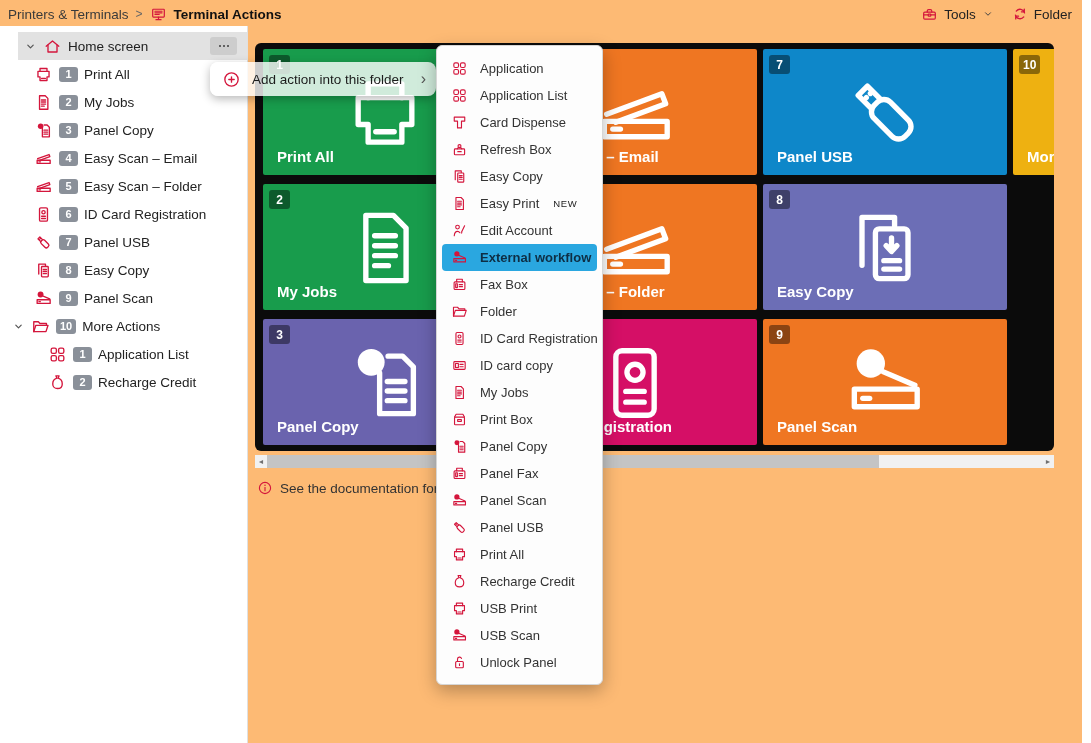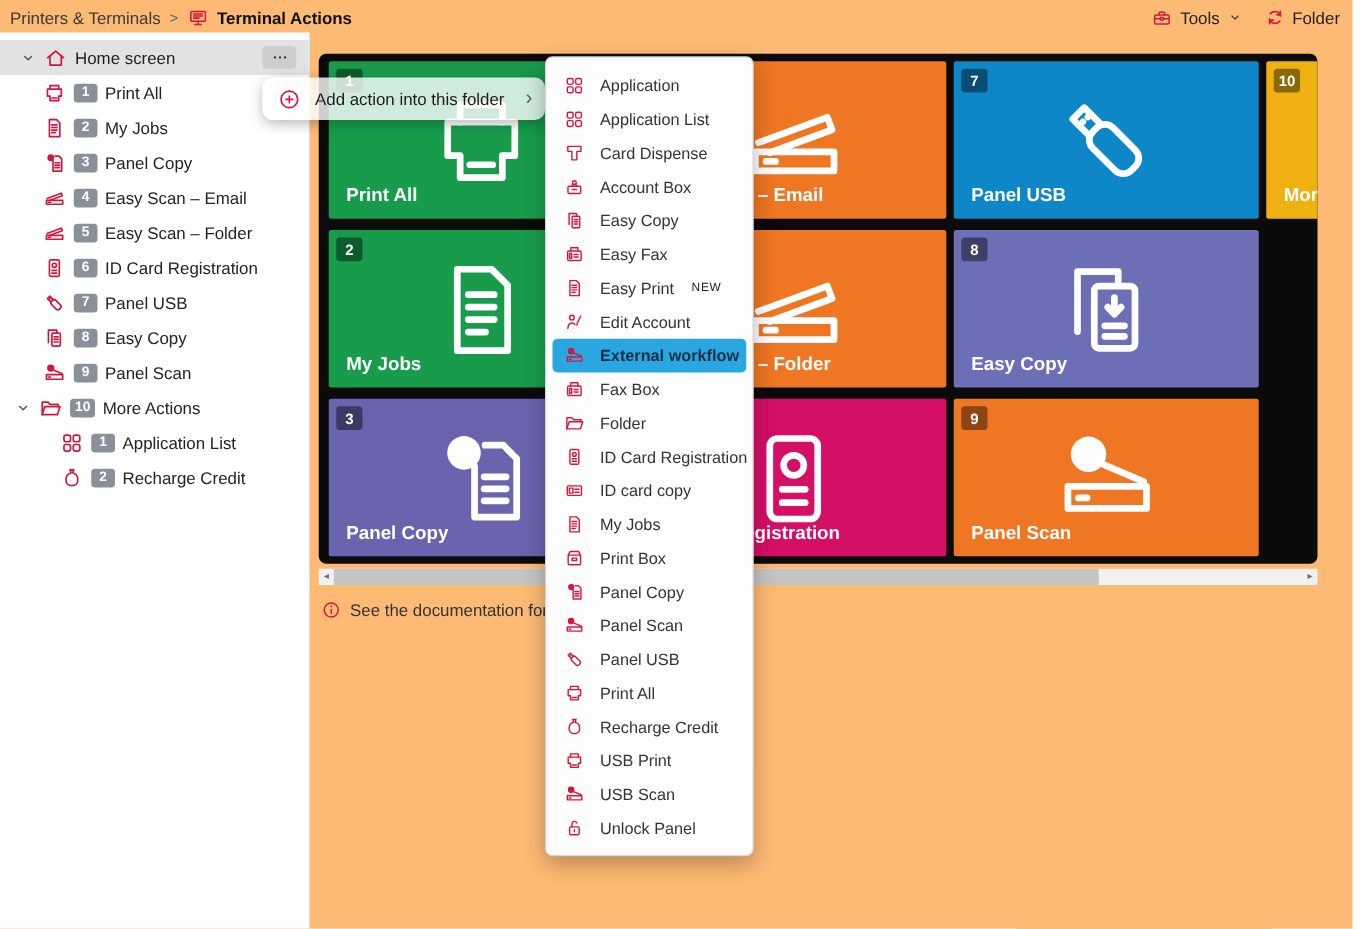--- a/index.html
+++ b/index.html
@@ -118,21 +118,21 @@
               </g>
             </svg>
           </span>
         <span>Folder</span>
       </div>
     </div>
   </div>
 
   <div class="sidebar">
     <div id="sidebar-list">
-        <div class="srow sel" style="padding-left: 16px;">
+        <div class="srow sel" style="padding-left: 6px; margin-left: 18px;">
           <span class="tree-chev">
             <svg class="ic" viewBox="0 0 24 24" width="13" height="13">
               <g fill="none" stroke="currentColor" stroke-width="2.2" stroke-linecap="round" stroke-linejoin="round">
                 <path d="M7 9.5l5 5 5-5"></path>
               </g>
             </svg>
           </span>
           <span class="accent" style="display:flex">
             <svg class="ic" viewBox="0 0 24 24" width="19" height="19">
               <g fill="none" stroke="currentColor" stroke-width="1.7" stroke-linecap="round" stroke-linejoin="round">
@@ -519,240 +519,240 @@
         <span class="micon accent">
           <svg class="ic" viewBox="0 0 24 24" width="17" height="17">
             <g fill="none" stroke="currentColor" stroke-width="1.6" stroke-linecap="round" stroke-linejoin="round">
               <circle cx="12" cy="7.2" r="2.1"></circle>
               <path d="M8.9 11.2c.4-1.5 1.6-2.3 3.1-2.3s2.7.8 3.1 2.3"></path>
               <rect x="4.8" y="11.2" width="14.4" height="8.2" rx="1.2"></rect>
               <path d="M9.6 15h4.8"></path>
             </g>
           </svg>
         </span>
-        <span>Account Box</span>
+        <span>Refresh Box</span>
       </div>
       <div class="mitem">
         <span class="micon accent">
           <svg class="ic" viewBox="0 0 24 24" width="17" height="17">
             <g fill="none" stroke="currentColor" stroke-width="1.6" stroke-linecap="round" stroke-linejoin="round">
               <path d="M6 16.5V4h8.5v2.2"></path>
               <rect x="9.5" y="7" width="8.5" height="13" rx="1"></rect>
               <path d="M11.7 10.7h4.1M11.7 13.3h4.1M11.7 15.9h4.1"></path>
             </g>
           </svg>
         </span>
         <span>Easy Copy</span>
+      </div>
+      <div class="mitem">
+        <span class="micon accent">
+          <svg class="ic" viewBox="0 0 24 24" width="17" height="17">
+            <g fill="none" stroke="currentColor" stroke-width="1.6" stroke-linecap="round" stroke-linejoin="round">
+              <path d="M7 3.5h7.2l3.3 3.3v13.7H7z"></path>
+              <path d="M9.3 8.8h5.4M9.3 11.4h5.4M9.3 14h5.4M9.3 16.6h3.6"></path>
+            </g>
+          </svg>
+        </span>
+        <span>Easy Print</span>
+        <span class="mtag">NEW</span>
+      </div>
+      <div class="mitem">
+        <span class="micon accent">
+          <svg class="ic" viewBox="0 0 24 24" width="17" height="17">
+            <g fill="none" stroke="currentColor" stroke-width="1.6" stroke-linecap="round" stroke-linejoin="round">
+              <circle cx="9.2" cy="7.2" r="2.6"></circle>
+              <path d="M4.6 19.4c.3-4 2.1-6.2 4.6-6.2 1.5 0 2.6.7 3.4 1.9"></path>
+              <path d="M14.8 14.4l4.4-9"></path>
+              <path d="M14.1 16.8l.7-2.4 1.7.9z" fill="currentColor" stroke="none"></path>
+            </g>
+          </svg>
+        </span>
+        <span>Edit Account</span>
+      </div>
+      <div class="mitem sel" style="background: rgb(42, 167, 224);">
+        <span class="micon accent">
+          <svg class="ic" viewBox="0 0 24 24" width="17" height="17">
+            <g fill="none" stroke="currentColor" stroke-width="1.6" stroke-linecap="round" stroke-linejoin="round">
+              <circle cx="8.3" cy="6.9" r="3.7" fill="currentColor" stroke="none"></circle>
+              <path d="M11.6 9.1l8.2 3.5"></path>
+              <path d="M4 13.6h16.4v4.6H4z"></path>
+              <path d="M6.2 16h1.8"></path>
+            </g>
+          </svg>
+        </span>
+        <span>External workflow</span>
       </div>
       <div class="mitem">
         <span class="micon accent">
           <svg class="ic" viewBox="0 0 24 24" width="17" height="17">
             <g fill="none" stroke="currentColor" stroke-width="1.6" stroke-linecap="round" stroke-linejoin="round">
               <rect x="4.4" y="8.2" width="15.2" height="10.8" rx="1.4"></rect>
               <path d="M8 8.2V4.6h8v3.6"></path>
               <rect x="6.6" y="11" width="2.4" height="5.4"></rect>
               <path d="M11.6 12.2h4.6M11.6 15h4.6"></path>
             </g>
           </svg>
         </span>
-        <span>Easy Fax</span>
+        <span>Fax Box</span>
+      </div>
+      <div class="mitem">
+        <span class="micon accent">
+          <svg class="ic" viewBox="0 0 24 24" width="17" height="17">
+            <g fill="none" stroke="currentColor" stroke-width="1.6" stroke-linecap="round" stroke-linejoin="round">
+              <path d="M3.5 18.5V6h5.8l2 2.2h8.2v2.3"></path>
+              <path d="M3.5 18.5l2.6-8h15.4l-2.6 8z"></path>
+            </g>
+          </svg>
+        </span>
+        <span>Folder</span>
+      </div>
+      <div class="mitem">
+        <span class="micon accent">
+          <svg class="ic" viewBox="0 0 24 24" width="17" height="17">
+            <g fill="none" stroke="currentColor" stroke-width="1.6" stroke-linecap="round" stroke-linejoin="round">
+              <rect x="7" y="3.6" width="10" height="16.8" rx="1.6"></rect>
+              <circle cx="12" cy="9.2" r="2.1"></circle>
+              <path d="M9.6 14.2h4.8M9.6 17h4.8"></path>
+            </g>
+          </svg>
+        </span>
+        <span>ID Card Registration</span>
+      </div>
+      <div class="mitem">
+        <span class="micon accent">
+          <svg class="ic" viewBox="0 0 24 24" width="17" height="17">
+            <g fill="none" stroke="currentColor" stroke-width="1.6" stroke-linecap="round" stroke-linejoin="round">
+              <rect x="4" y="6.6" width="16" height="10.8" rx="1.2"></rect>
+              <rect x="6.4" y="9.2" width="4" height="5.6"></rect>
+              <path d="M12.6 10.4h4.6M12.6 13.8h4.6"></path>
+            </g>
+          </svg>
+        </span>
+        <span>ID card copy</span>
       </div>
       <div class="mitem">
         <span class="micon accent">
           <svg class="ic" viewBox="0 0 24 24" width="17" height="17">
             <g fill="none" stroke="currentColor" stroke-width="1.6" stroke-linecap="round" stroke-linejoin="round">
               <path d="M7 3.5h7.2l3.3 3.3v13.7H7z"></path>
               <path d="M9.3 8.8h5.4M9.3 11.4h5.4M9.3 14h5.4M9.3 16.6h3.6"></path>
             </g>
           </svg>
         </span>
-        <span>Easy Print</span>
-        <span class="mtag">NEW</span>
-      </div>
-      <div class="mitem">
-        <span class="micon accent">
-          <svg class="ic" viewBox="0 0 24 24" width="17" height="17">
-            <g fill="none" stroke="currentColor" stroke-width="1.6" stroke-linecap="round" stroke-linejoin="round">
-              <circle cx="9.2" cy="7.2" r="2.6"></circle>
-              <path d="M4.6 19.4c.3-4 2.1-6.2 4.6-6.2 1.5 0 2.6.7 3.4 1.9"></path>
-              <path d="M14.8 14.4l4.4-9"></path>
-              <path d="M14.1 16.8l.7-2.4 1.7.9z" fill="currentColor" stroke="none"></path>
-            </g>
-          </svg>
-        </span>
-        <span>Edit Account</span>
-      </div>
-      <div class="mitem sel" style="background: rgb(42, 167, 224);">
+        <span>My Jobs</span>
+      </div>
+      <div class="mitem">
+        <span class="micon accent">
+          <svg class="ic" viewBox="0 0 24 24" width="17" height="17">
+            <g fill="none" stroke="currentColor" stroke-width="1.6" stroke-linecap="round" stroke-linejoin="round">
+              <path d="M5 8.6 7.2 4.6h9.6l2.2 4"></path>
+              <rect x="5" y="8.6" width="14" height="10.8" rx="1.2"></rect>
+              <path d="M9.4 12h5.2v2.6H9.4z"></path>
+            </g>
+          </svg>
+        </span>
+        <span>Print Box</span>
+      </div>
+      <div class="mitem">
+        <span class="micon accent">
+          <svg class="ic" viewBox="0 0 24 24" width="17" height="17">
+            <g fill="none" stroke="currentColor" stroke-width="1.6" stroke-linecap="round" stroke-linejoin="round">
+              <circle cx="8.4" cy="6.6" r="3.5" fill="currentColor" stroke="none"></circle>
+              <path d="M12.8 5h3.8l2.8 2.8V20h-8.8V9.4"></path>
+              <path d="M12.6 11.6h4.6M12.6 14.1h4.6M12.6 16.6h4.6"></path>
+            </g>
+          </svg>
+        </span>
+        <span>Panel Copy</span>
+      </div>
+      <div class="mitem">
+        <span class="micon accent">
+          <svg class="ic" viewBox="0 0 24 24" width="17" height="17">
+            <g fill="none" stroke="currentColor" stroke-width="1.6" stroke-linecap="round" stroke-linejoin="round">
+              <rect x="4.4" y="8.2" width="15.2" height="10.8" rx="1.4"></rect>
+              <path d="M8 8.2V4.6h8v3.6"></path>
+              <rect x="6.6" y="11" width="2.4" height="5.4"></rect>
+              <path d="M11.6 12.2h4.6M11.6 15h4.6"></path>
+            </g>
+          </svg>
+        </span>
+        <span>Panel Fax</span>
+      </div>
+      <div class="mitem">
         <span class="micon accent">
           <svg class="ic" viewBox="0 0 24 24" width="17" height="17">
             <g fill="none" stroke="currentColor" stroke-width="1.6" stroke-linecap="round" stroke-linejoin="round">
               <circle cx="8.3" cy="6.9" r="3.7" fill="currentColor" stroke="none"></circle>
               <path d="M11.6 9.1l8.2 3.5"></path>
               <path d="M4 13.6h16.4v4.6H4z"></path>
               <path d="M6.2 16h1.8"></path>
             </g>
           </svg>
         </span>
-        <span>External workflow</span>
-      </div>
-      <div class="mitem">
-        <span class="micon accent">
-          <svg class="ic" viewBox="0 0 24 24" width="17" height="17">
-            <g fill="none" stroke="currentColor" stroke-width="1.6" stroke-linecap="round" stroke-linejoin="round">
-              <rect x="4.4" y="8.2" width="15.2" height="10.8" rx="1.4"></rect>
-              <path d="M8 8.2V4.6h8v3.6"></path>
-              <rect x="6.6" y="11" width="2.4" height="5.4"></rect>
-              <path d="M11.6 12.2h4.6M11.6 15h4.6"></path>
-            </g>
-          </svg>
-        </span>
-        <span>Fax Box</span>
-      </div>
-      <div class="mitem">
-        <span class="micon accent">
-          <svg class="ic" viewBox="0 0 24 24" width="17" height="17">
-            <g fill="none" stroke="currentColor" stroke-width="1.6" stroke-linecap="round" stroke-linejoin="round">
-              <path d="M3.5 18.5V6h5.8l2 2.2h8.2v2.3"></path>
-              <path d="M3.5 18.5l2.6-8h15.4l-2.6 8z"></path>
-            </g>
-          </svg>
-        </span>
-        <span>Folder</span>
-      </div>
-      <div class="mitem">
-        <span class="micon accent">
-          <svg class="ic" viewBox="0 0 24 24" width="17" height="17">
-            <g fill="none" stroke="currentColor" stroke-width="1.6" stroke-linecap="round" stroke-linejoin="round">
-              <rect x="7" y="3.6" width="10" height="16.8" rx="1.6"></rect>
-              <circle cx="12" cy="9.2" r="2.1"></circle>
-              <path d="M9.6 14.2h4.8M9.6 17h4.8"></path>
-            </g>
-          </svg>
-        </span>
-        <span>ID Card Registration</span>
-      </div>
-      <div class="mitem">
-        <span class="micon accent">
-          <svg class="ic" viewBox="0 0 24 24" width="17" height="17">
-            <g fill="none" stroke="currentColor" stroke-width="1.6" stroke-linecap="round" stroke-linejoin="round">
-              <rect x="4" y="6.6" width="16" height="10.8" rx="1.2"></rect>
-              <rect x="6.4" y="9.2" width="4" height="5.6"></rect>
-              <path d="M12.6 10.4h4.6M12.6 13.8h4.6"></path>
-            </g>
-          </svg>
-        </span>
-        <span>ID card copy</span>
-      </div>
-      <div class="mitem">
-        <span class="micon accent">
-          <svg class="ic" viewBox="0 0 24 24" width="17" height="17">
-            <g fill="none" stroke="currentColor" stroke-width="1.6" stroke-linecap="round" stroke-linejoin="round">
-              <path d="M7 3.5h7.2l3.3 3.3v13.7H7z"></path>
-              <path d="M9.3 8.8h5.4M9.3 11.4h5.4M9.3 14h5.4M9.3 16.6h3.6"></path>
-            </g>
-          </svg>
-        </span>
-        <span>My Jobs</span>
-      </div>
-      <div class="mitem">
-        <span class="micon accent">
-          <svg class="ic" viewBox="0 0 24 24" width="17" height="17">
-            <g fill="none" stroke="currentColor" stroke-width="1.6" stroke-linecap="round" stroke-linejoin="round">
-              <path d="M5 8.6 7.2 4.6h9.6l2.2 4"></path>
-              <rect x="5" y="8.6" width="14" height="10.8" rx="1.2"></rect>
-              <path d="M9.4 12h5.2v2.6H9.4z"></path>
-            </g>
-          </svg>
-        </span>
-        <span>Print Box</span>
-      </div>
-      <div class="mitem">
-        <span class="micon accent">
-          <svg class="ic" viewBox="0 0 24 24" width="17" height="17">
-            <g fill="none" stroke="currentColor" stroke-width="1.6" stroke-linecap="round" stroke-linejoin="round">
-              <circle cx="8.4" cy="6.6" r="3.5" fill="currentColor" stroke="none"></circle>
-              <path d="M12.8 5h3.8l2.8 2.8V20h-8.8V9.4"></path>
-              <path d="M12.6 11.6h4.6M12.6 14.1h4.6M12.6 16.6h4.6"></path>
-            </g>
-          </svg>
-        </span>
-        <span>Panel Copy</span>
+        <span>Panel Scan</span>
+      </div>
+      <div class="mitem">
+        <span class="micon accent">
+          <svg class="ic" viewBox="0 0 24 24" width="17" height="17">
+            <g fill="none" stroke="currentColor" stroke-width="1.6" stroke-linecap="round" stroke-linejoin="round">
+              <g transform="rotate(-45 12 12)">
+                <rect x="9" y="8.6" width="6" height="11.4" rx="2.4"></rect>
+                <path d="M10.3 8.6V3.8h3.4v4.8"></path>
+                <path d="M11.4 5.7h.01M12.9 5.7h.01"></path>
+              </g>
+            </g>
+          </svg>
+        </span>
+        <span>Panel USB</span>
+      </div>
+      <div class="mitem">
+        <span class="micon accent">
+          <svg class="ic" viewBox="0 0 24 24" width="17" height="17">
+            <g fill="none" stroke="currentColor" stroke-width="1.6" stroke-linecap="round" stroke-linejoin="round">
+              <path d="M7.6 8V4.4h8.8V8"></path>
+              <path d="M5 8h14v7h-2.6v4.6H7.6V15H5z"></path>
+              <path d="M9.6 16.9h4.8"></path>
+            </g>
+          </svg>
+        </span>
+        <span>Print All</span>
+      </div>
+      <div class="mitem">
+        <span class="micon accent">
+          <svg class="ic" viewBox="0 0 24 24" width="17" height="17">
+            <g fill="none" stroke="currentColor" stroke-width="1.6" stroke-linecap="round" stroke-linejoin="round">
+              <path d="M10 3.6h4l-1.2 3c3.4 1 5.2 3.7 5.2 7.2 0 3.6-2.6 5.8-6 5.8s-6-2.2-6-5.8c0-3.5 1.8-6.2 5.2-7.2z"></path>
+            </g>
+          </svg>
+        </span>
+        <span>Recharge Credit</span>
+      </div>
+      <div class="mitem">
+        <span class="micon accent">
+          <svg class="ic" viewBox="0 0 24 24" width="17" height="17">
+            <g fill="none" stroke="currentColor" stroke-width="1.6" stroke-linecap="round" stroke-linejoin="round">
+              <path d="M7.6 8V4.4h8.8V8"></path>
+              <path d="M5 8h14v7h-2.6v4.6H7.6V15H5z"></path>
+              <path d="M9.6 16.9h4.8"></path>
+            </g>
+          </svg>
+        </span>
+        <span>USB Print</span>
       </div>
       <div class="mitem">
         <span class="micon accent">
           <svg class="ic" viewBox="0 0 24 24" width="17" height="17">
             <g fill="none" stroke="currentColor" stroke-width="1.6" stroke-linecap="round" stroke-linejoin="round">
               <circle cx="8.3" cy="6.9" r="3.7" fill="currentColor" stroke="none"></circle>
               <path d="M11.6 9.1l8.2 3.5"></path>
               <path d="M4 13.6h16.4v4.6H4z"></path>
               <path d="M6.2 16h1.8"></path>
             </g>
           </svg>
         </span>
-        <span>Panel Scan</span>
-      </div>
-      <div class="mitem">
-        <span class="micon accent">
-          <svg class="ic" viewBox="0 0 24 24" width="17" height="17">
-            <g fill="none" stroke="currentColor" stroke-width="1.6" stroke-linecap="round" stroke-linejoin="round">
-              <g transform="rotate(-45 12 12)">
-                <rect x="9" y="8.6" width="6" height="11.4" rx="2.4"></rect>
-                <path d="M10.3 8.6V3.8h3.4v4.8"></path>
-                <path d="M11.4 5.7h.01M12.9 5.7h.01"></path>
-              </g>
-            </g>
-          </svg>
-        </span>
-        <span>Panel USB</span>
-      </div>
-      <div class="mitem">
-        <span class="micon accent">
-          <svg class="ic" viewBox="0 0 24 24" width="17" height="17">
-            <g fill="none" stroke="currentColor" stroke-width="1.6" stroke-linecap="round" stroke-linejoin="round">
-              <path d="M7.6 8V4.4h8.8V8"></path>
-              <path d="M5 8h14v7h-2.6v4.6H7.6V15H5z"></path>
-              <path d="M9.6 16.9h4.8"></path>
-            </g>
-          </svg>
-        </span>
-        <span>Print All</span>
-      </div>
-      <div class="mitem">
-        <span class="micon accent">
-          <svg class="ic" viewBox="0 0 24 24" width="17" height="17">
-            <g fill="none" stroke="currentColor" stroke-width="1.6" stroke-linecap="round" stroke-linejoin="round">
-              <path d="M10 3.6h4l-1.2 3c3.4 1 5.2 3.7 5.2 7.2 0 3.6-2.6 5.8-6 5.8s-6-2.2-6-5.8c0-3.5 1.8-6.2 5.2-7.2z"></path>
-            </g>
-          </svg>
-        </span>
-        <span>Recharge Credit</span>
-      </div>
-      <div class="mitem">
-        <span class="micon accent">
-          <svg class="ic" viewBox="0 0 24 24" width="17" height="17">
-            <g fill="none" stroke="currentColor" stroke-width="1.6" stroke-linecap="round" stroke-linejoin="round">
-              <path d="M7.6 8V4.4h8.8V8"></path>
-              <path d="M5 8h14v7h-2.6v4.6H7.6V15H5z"></path>
-              <path d="M9.6 16.9h4.8"></path>
-            </g>
-          </svg>
-        </span>
-        <span>USB Print</span>
-      </div>
-      <div class="mitem">
-        <span class="micon accent">
-          <svg class="ic" viewBox="0 0 24 24" width="17" height="17">
-            <g fill="none" stroke="currentColor" stroke-width="1.6" stroke-linecap="round" stroke-linejoin="round">
-              <circle cx="8.3" cy="6.9" r="3.7" fill="currentColor" stroke="none"></circle>
-              <path d="M11.6 9.1l8.2 3.5"></path>
-              <path d="M4 13.6h16.4v4.6H4z"></path>
-              <path d="M6.2 16h1.8"></path>
-            </g>
-          </svg>
-        </span>
         <span>USB Scan</span>
       </div>
       <div class="mitem">
         <span class="micon accent">
           <svg class="ic" viewBox="0 0 24 24" width="17" height="17">
             <g fill="none" stroke="currentColor" stroke-width="1.6" stroke-linecap="round" stroke-linejoin="round">
               <rect x="6.6" y="10.6" width="10.8" height="8.8" rx="1.4"></rect>
               <path d="M9.2 10.6V7.2a2.9 2.9 0 0 1 5.6-1"></path>
               <path d="M12 13.8v2.4"></path>
             </g>

